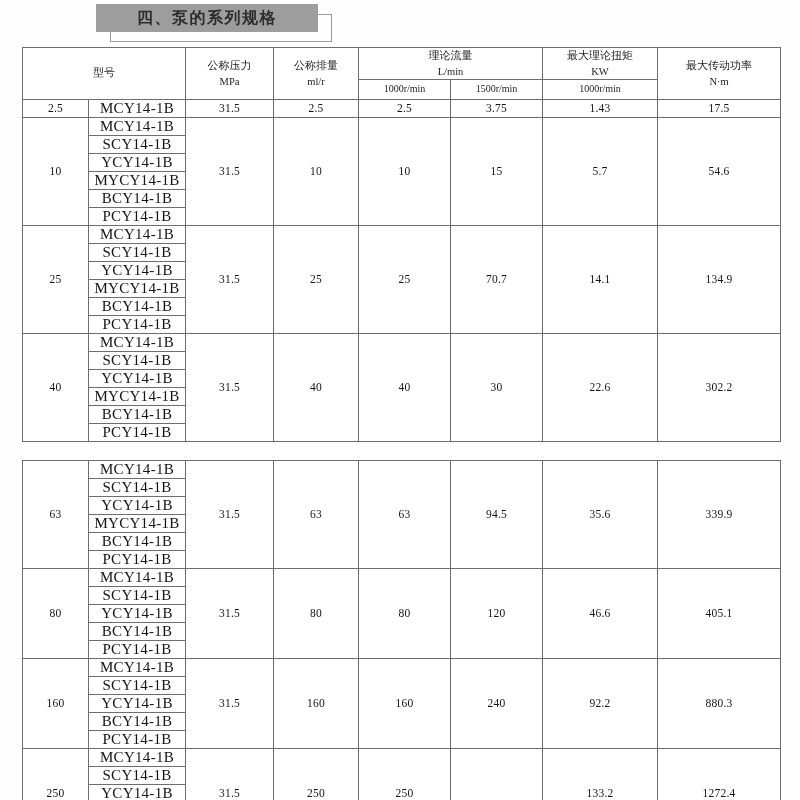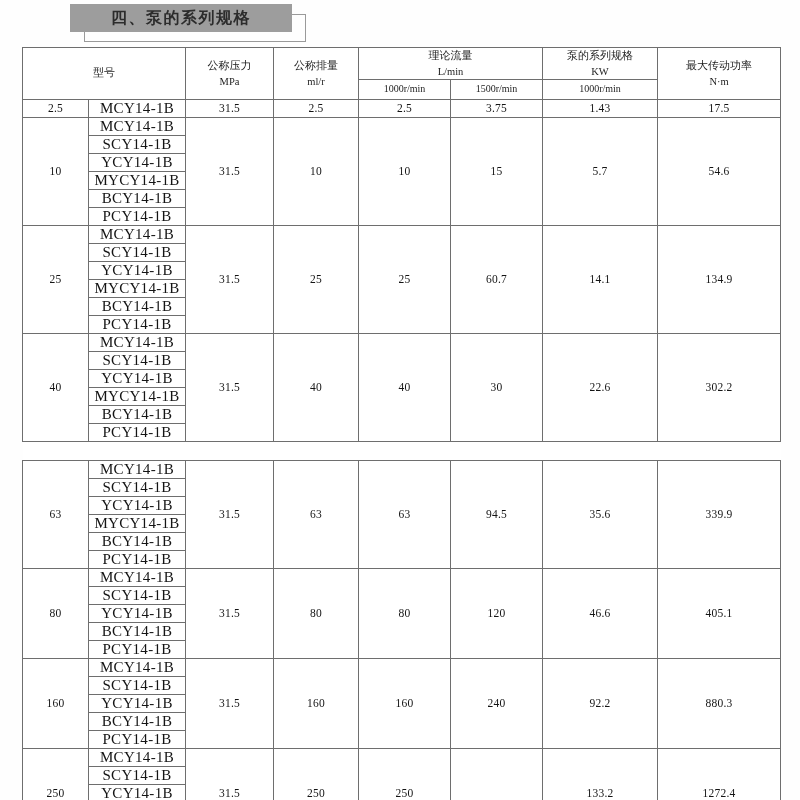--- a/index.html
+++ b/index.html
@@ -9,20 +9,21 @@
     background: #ffffff;
     font-family: "Liberation Serif", "DejaVu Serif", serif;
     color: #1a1a1a;
     overflow: hidden;
   }
   #page {
     position: relative;
     width: 800px;
     height: 800px;
     background: #fefefe;
+    padding-left: 26px;
   }
 
   
   .title-zone {
     position: relative;
     height: 44px;
   }
   .title-outline {
     position: absolute;
     left: 84px;
@@ -167,21 +168,21 @@
           </th>
           <th rowspan="2">
             <span>公称排量</span>
             <span class="unit">ml/r</span>
           </th>
           <th colspan="2">
             <span>理论流量</span>
             <span class="unit">L/min</span>
           </th>
           <th>
-            <span>泵的系列规格</span>
+            <span>最大理论扭矩</span>
             <span class="unit">KW</span>
           </th>
           <th rowspan="2">
             <span>最大传动功率</span>
             <span class="unit">N·m</span>
           </th>
         </tr>
         <tr>
           <th class="sub">1000r/min</th>
           <th class="sub">1500r/min</th>
@@ -223,21 +224,21 @@
           </tr>
           <tr>
             <td class="model">PCY14-1B</td>
           </tr>
           <tr>
             <td class="spec-no" rowspan="6">25</td>
             <td class="model">MCY14-1B</td>
             <td rowspan="6">31.5</td>
             <td rowspan="6">25</td>
             <td rowspan="6">25</td>
-            <td rowspan="6">60.7</td>
+            <td rowspan="6">70.7</td>
             <td rowspan="6">14.1</td>
             <td rowspan="6">134.9</td>
           </tr>
           <tr>
             <td class="model">SCY14-1B</td>
           </tr>
           <tr>
             <td class="model">YCY14-1B</td>
           </tr>
           <tr>

